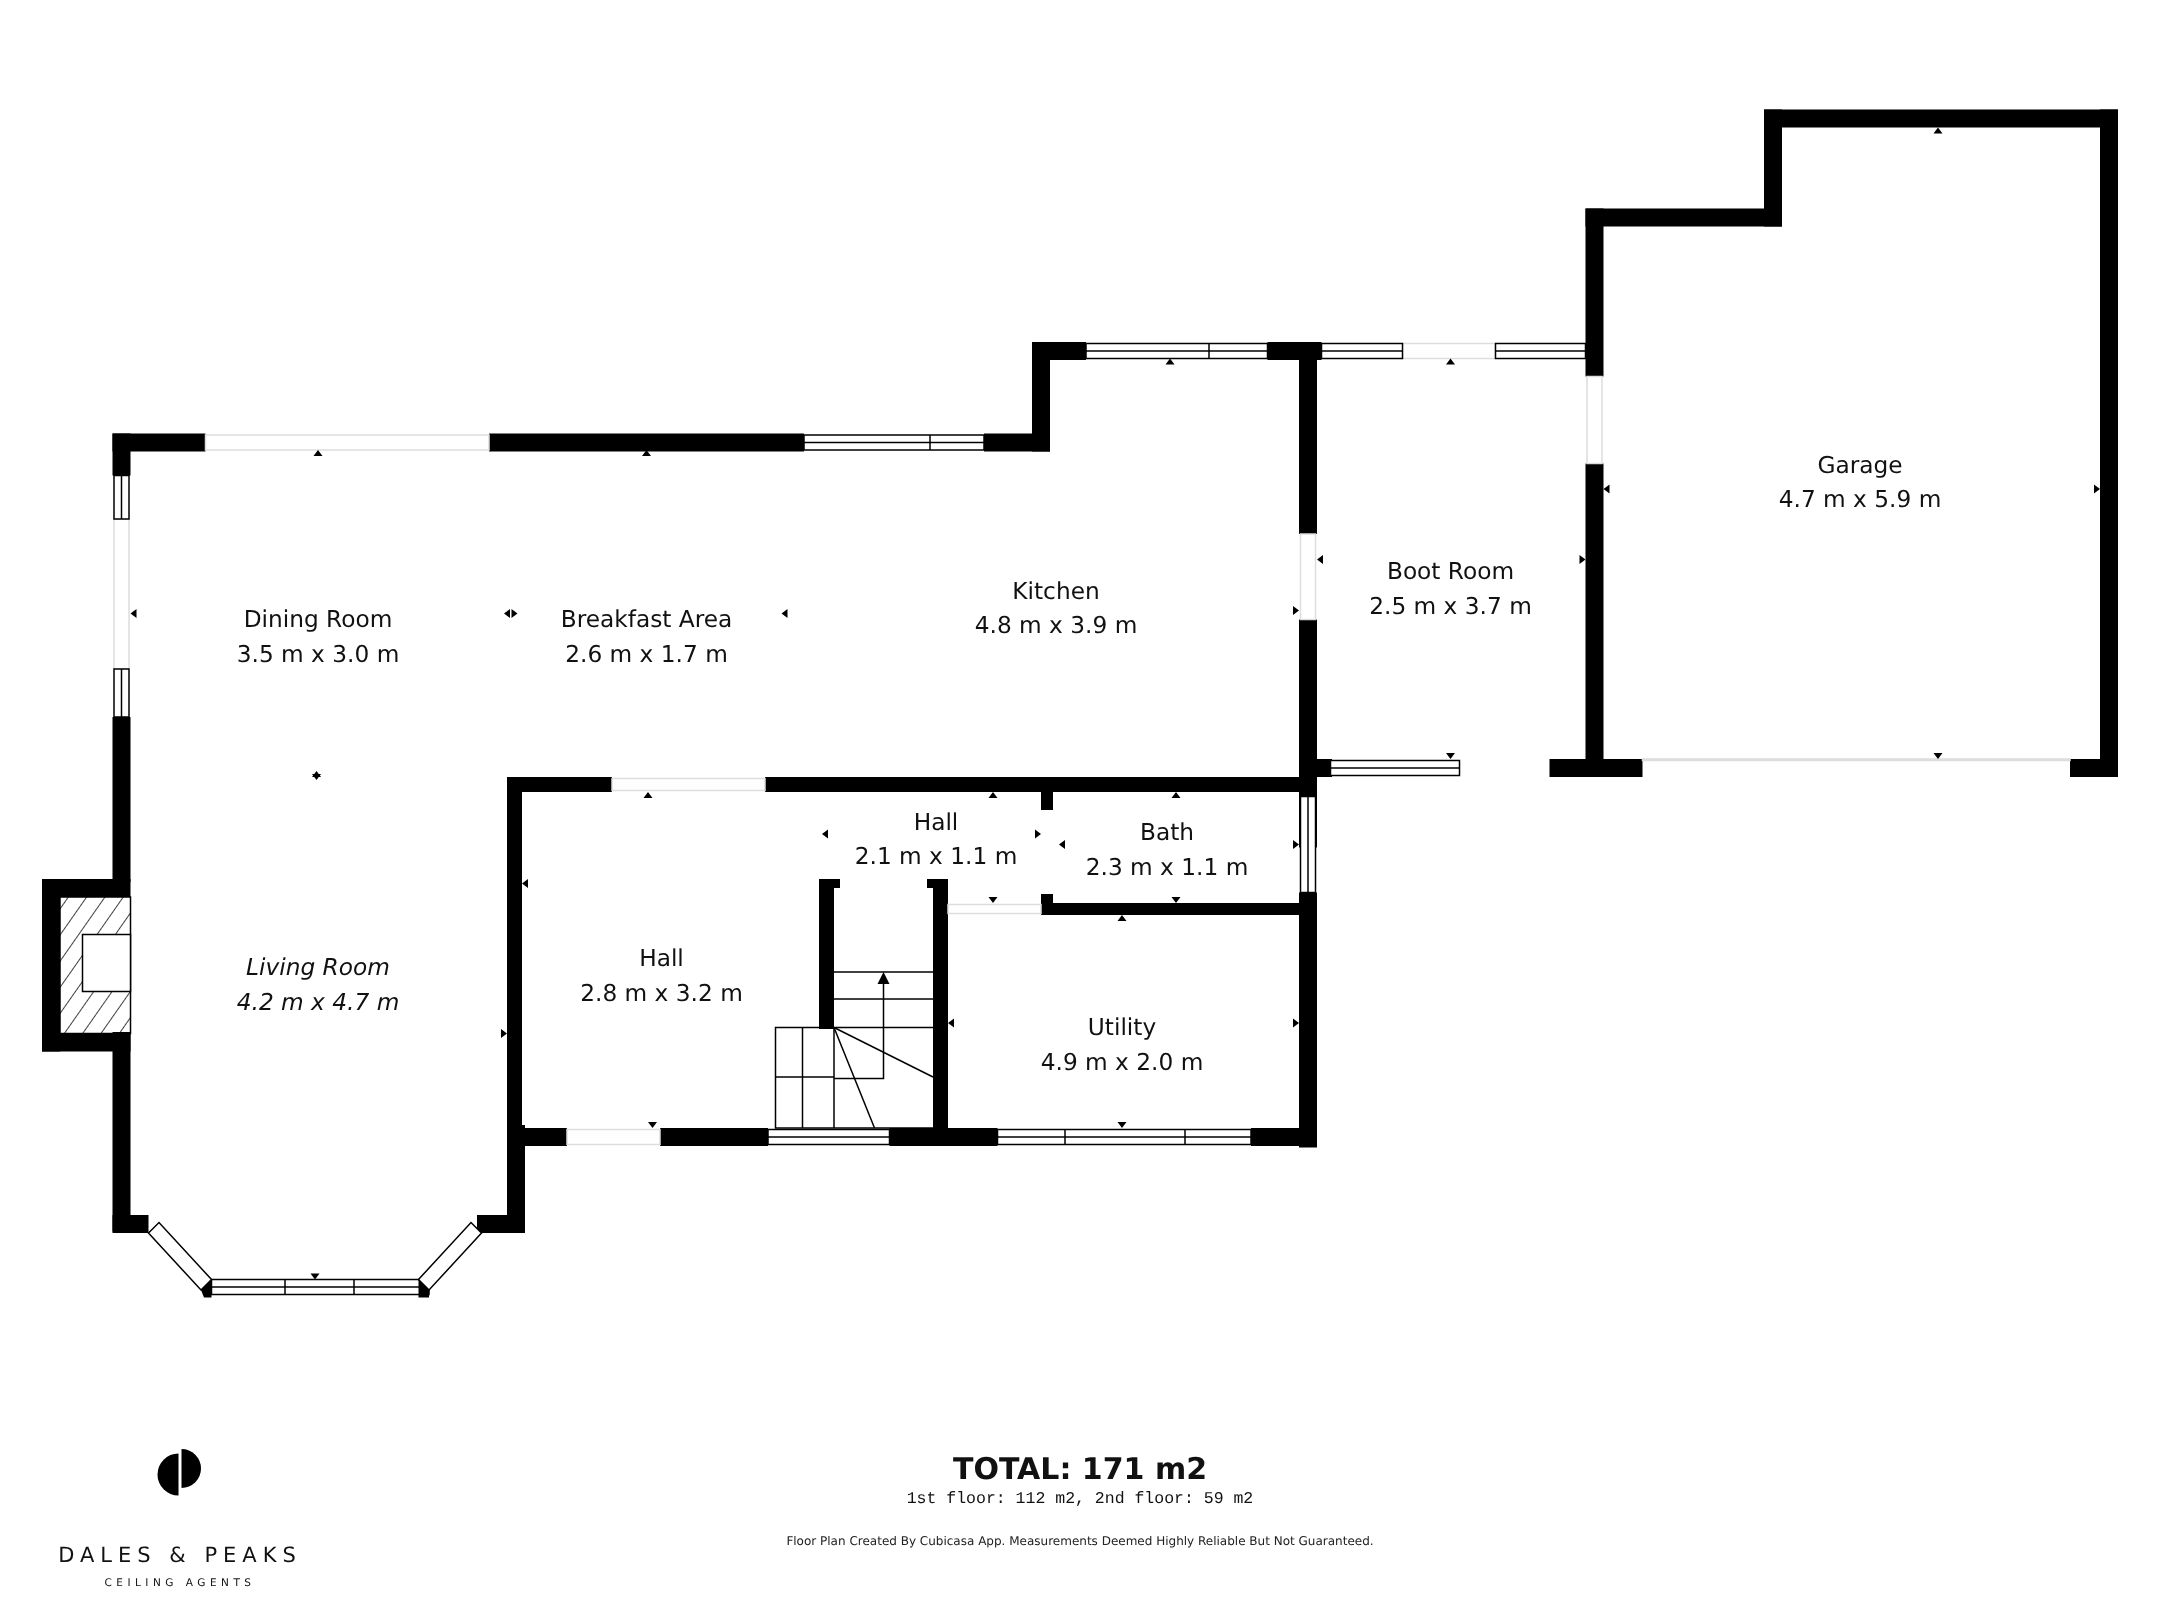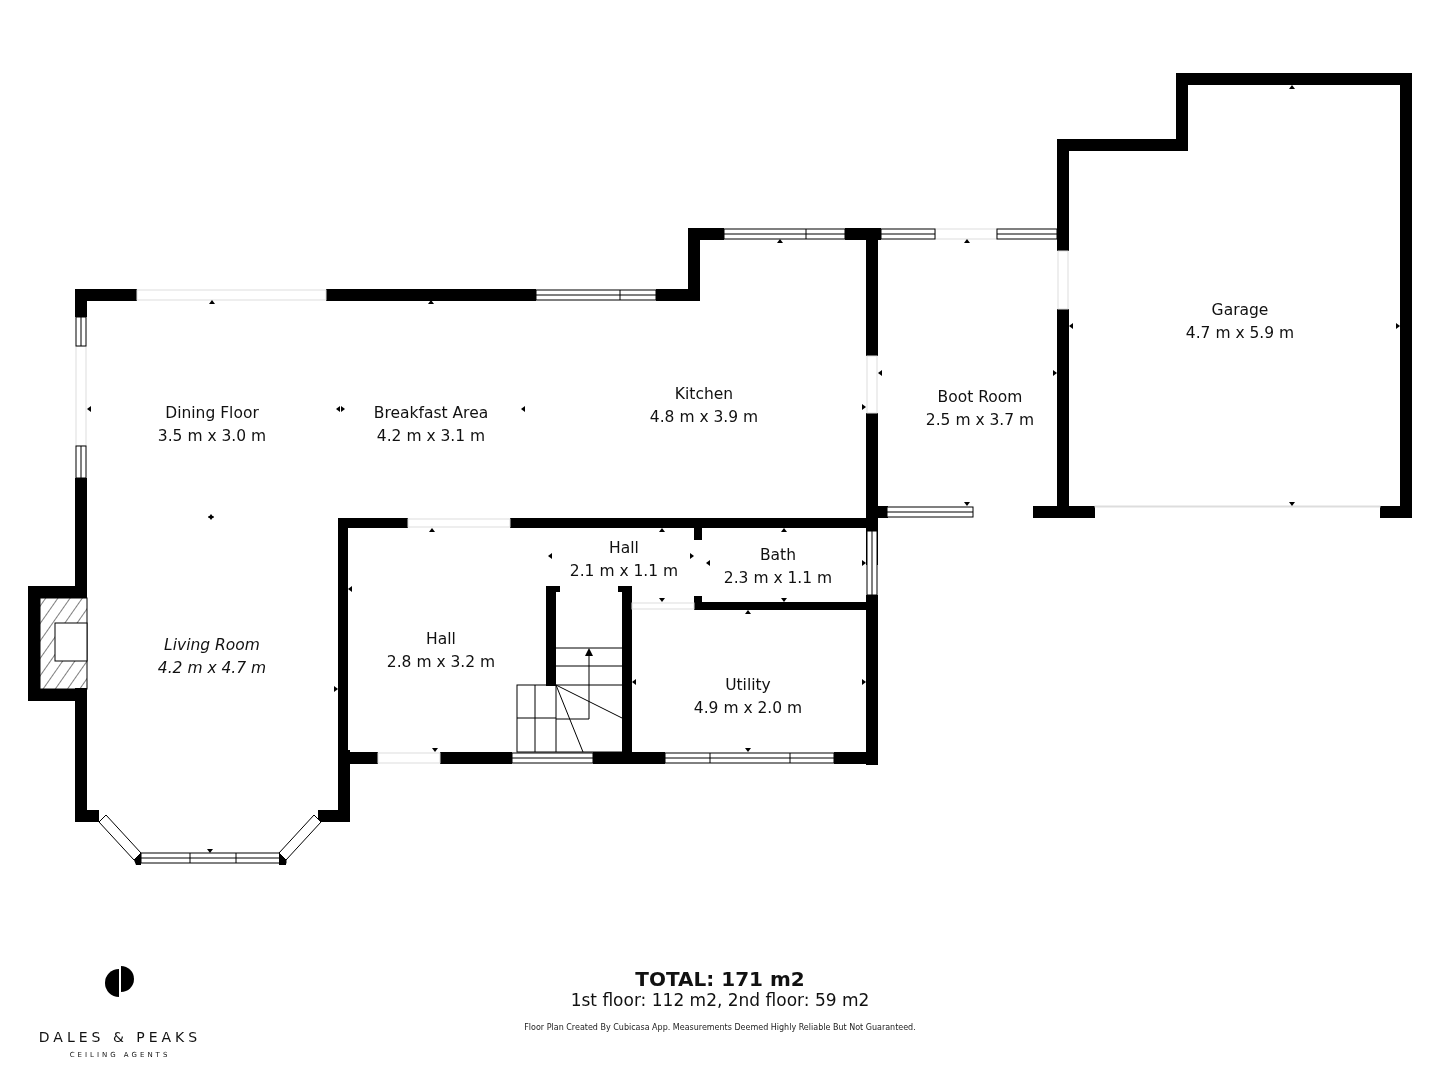--- a/index.html
+++ b/index.html
@@ -11,21 +11,21 @@
   .opening { fill:#fff; stroke:#ddd; stroke-width:1; }
   .marker { fill:#000; }
   .stair { fill:none; stroke:#000; stroke-width:1; }
   .room-label { position:absolute; text-align:center; font-size:15.5px; line-height:23px; color:#111; transform:translateX(-50%); white-space:nowrap; }
   .logo { position:absolute; left:30px; top:965px; width:180px; text-align:center; }
   .logo-mark { width:40px; height:36px; margin:0 auto; display:block; }
   .logo-name { font-size:14px; letter-spacing:4px; margin-top:28px; color:#111; }
   .logo-sub { font-size:7px; letter-spacing:3px; margin-top:6px; color:#111; }
   .summary { position:absolute; left:720px; top:968px; transform:translateX(-50%); text-align:center; white-space:nowrap; }
   .total { font-weight:bold; font-size:20px; line-height:22px; }
-  .sumline { font-size:17px; line-height:21px; }
+  .sumline { font-size:11px; line-height:21px;font-family:Liberation Mono, monospace; }
   .credit { font-size:8px; margin-top:12px; color:#222; }
 </style>
 </head>
 <body>
 
 <svg id="plan" viewBox="0 0 1440 1080" xmlns="http://www.w3.org/2000/svg">
 
   <g>
 
     <rect class="wall" x="75" y="289" width="62" height="12"></rect>
@@ -190,32 +190,32 @@
     <polygon class="marker" points="784,602 781,598 787,598"></polygon>
     <polygon class="marker" points="748,610 745,614 751,614"></polygon>
     <polygon class="marker" points="632,682 636,679 636,685"></polygon>
     <polygon class="marker" points="866,682 862,679 862,685"></polygon>
     <polygon class="marker" points="748,752 745,748 751,748"></polygon>
     <polygon class="marker" points="210,853 207,849 213,849"></polygon>
   </g>
 </svg>
 
 <div class="room-label" style="left:212px; top:402px;">
-  <div>Dining Floor</div>
+  <div>Dining Room</div>
   <div>3.5 m x 3.0 m</div>
 </div>
 <div class="room-label" style="left:431px; top:402px;">
   <div>Breakfast Area</div>
-  <div>4.2 m x 3.1 m</div>
+  <div>2.6 m x 1.7 m</div>
 </div>
 <div class="room-label" style="left:704px; top:383px;">
   <div>Kitchen</div>
   <div>4.8 m x 3.9 m</div>
 </div>
-<div class="room-label" style="left:967px; top:386px;margin-left:13px;">
+<div class="room-label" style="left:967px; top:370px;">
   <div>Boot Room</div>
   <div>2.5 m x 3.7 m</div>
 </div>
 <div class="room-label" style="left:1240px; top:299px;">
   <div>Garage</div>
   <div>4.7 m x 5.9 m</div>
 </div>
 <div class="room-label" style="left:624px; top:537px;">
   <div>Hall</div>
   <div>2.1 m x 1.1 m</div>

